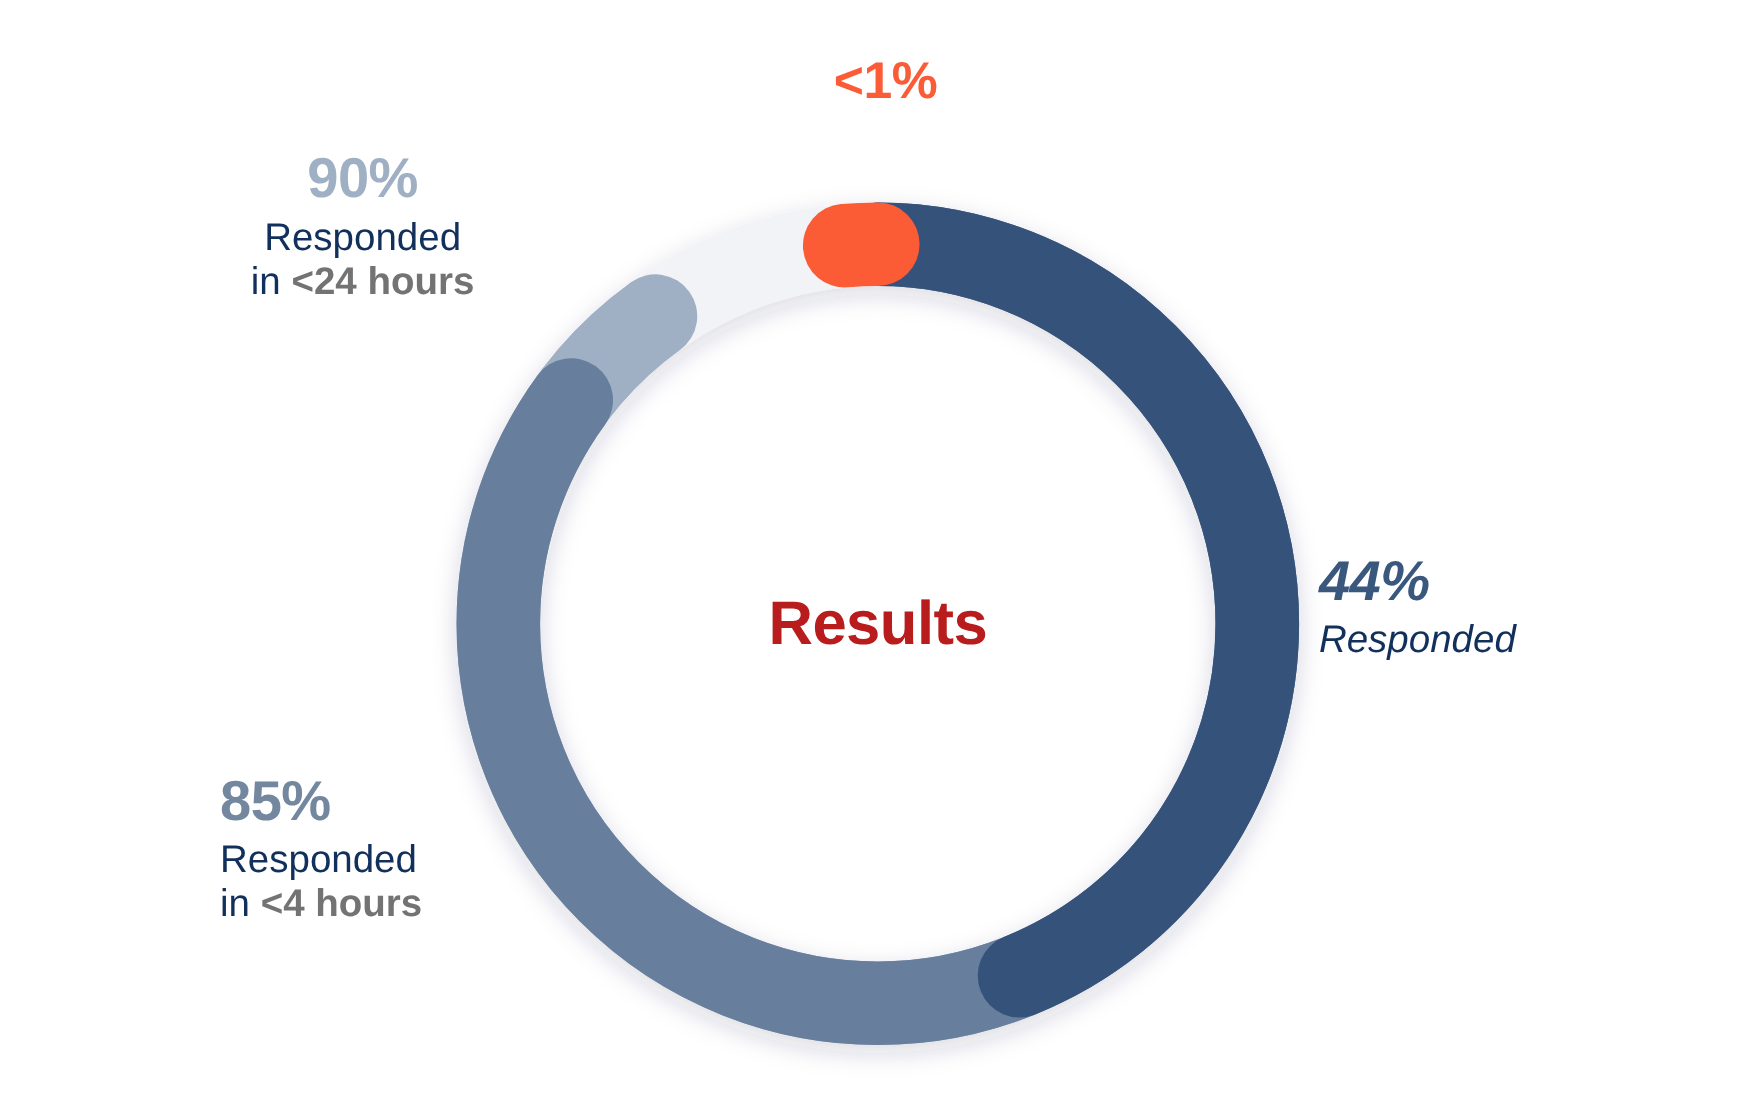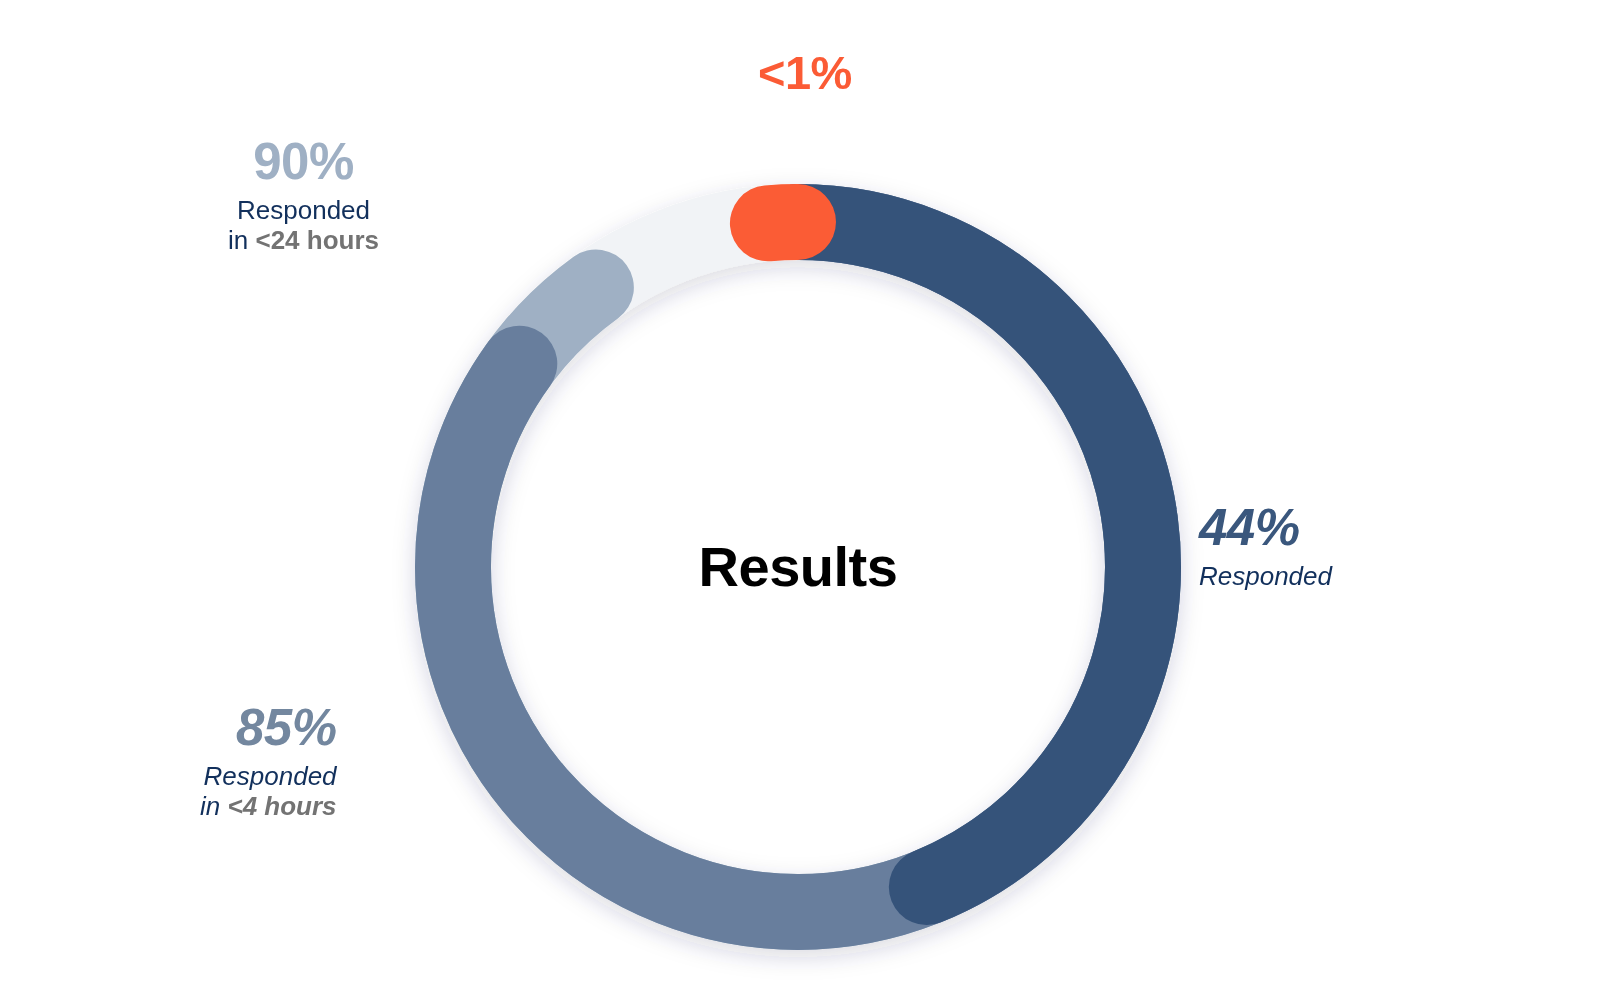--- a/index.html
+++ b/index.html
@@ -42,40 +42,40 @@
 
   
   .center-label {
     position: absolute;
     left: 798px;
     top: 566px;
     transform: translate(-50%, -50%);
     font-size: 56px;
     font-weight: 700;
     letter-spacing: -0.5px;
-    color: #000000;
+    color: #b91c1c;
     white-space: nowrap;
   }
 
   
   .callout {
     position: absolute;
     line-height: 1.14;
     white-space: nowrap;
   }
   .callout .pct {
     display: block;
     font-size: 51px;
     font-weight: 700;
     letter-spacing: -0.5px;
     margin-bottom: 5px;
   }
   .callout .desc {
     display: block;
-    font-size: 26px;
+    font-size: 35px;
     font-weight: 400;
     color: #12305c;
   }
   .callout .desc .strong {
     font-weight: 700;
     color: #737373;
   }
 
   
   #callout-opted-out {
@@ -89,22 +89,21 @@
   #callout-24h {
     left: 228px;
     top: 133px;
     text-align: center;
   }
   #callout-24h .pct { color: #9fb0c4; }
 
   #callout-4h {
     left: 200px;
     top: 699px;
-    text-align: right;
-    font-style: italic;
+    text-align: left;
   }
   #callout-4h .pct { color: #73879f; }
 
   #callout-1h {
     left: 1199px;
     top: 499px;
     text-align: left;
     font-style: italic;
   }
   #callout-1h .pct { color: #3a577d; }

